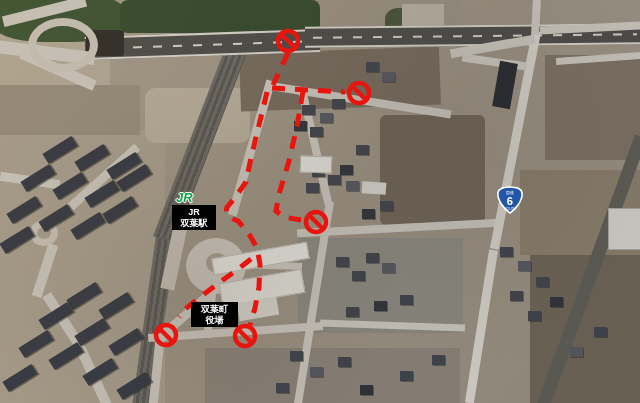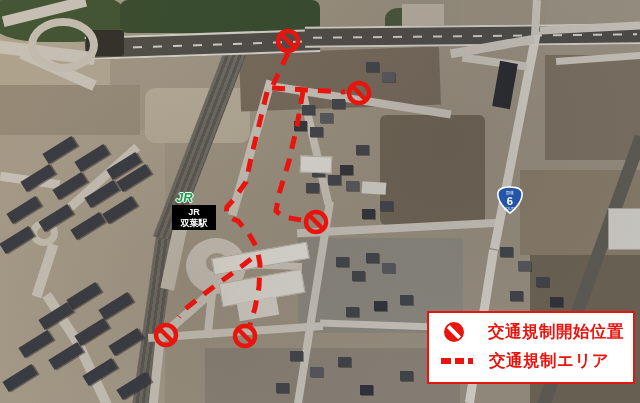--- a/index.html
+++ b/index.html
@@ -211,35 +211,25 @@
         <circle cx="166" cy="335" r="10" fill="none" stroke="#e8150f" stroke-width="4.5"></circle>
         <line x1="159" y1="328" x2="173" y2="342" stroke="#e8150f" stroke-width="4.5"></line>
       </g>
     </svg>
 
   <div id="jr-logo" style="left:176px;top:190px;">JR</div>
   <div class="blk-label" style="left:172px;top:205px;width:40px;">
     <span>JR</span>
     <span>双葉駅</span>
   </div>
+  <div class="blk-label" style="left:191px;top:302px;width:43px;">
+    <span>双葉町</span>
+    <span>役場</span>
+  </div>
 
   <svg id="route-shield" viewBox="0 0 30 32">
     <path d="M15 1 C21 1 29 2.5 29 9 C29 17 22 26 15 31 C8 26 1 17 1 9 C1 2.5 9 1 15 1 Z" fill="#2356a8" stroke="#ffffff" stroke-width="1.8"></path>
     <text x="15" y="9.5" text-anchor="middle" font-size="4.5" fill="#fff">国道</text>
     <text x="15" y="21.5" text-anchor="middle" font-size="13" font-weight="bold" fill="#fff">6</text>
     <text x="15" y="27.5" text-anchor="middle" font-size="3.8" fill="#fff">ROUTE</text>
   </svg>
 
-  <div id="legend">
-    <div class="lrow">
-      <span class="no-entry-solid"></span>
-      <span class="ltext">交通規制開始位置</span>
-    </div>
-    <div class="lrow">
-      <span class="dash-sample">
-          <i></i>
-          <i></i>
-          <i></i>
-        </span>
-      <span class="ltext">交通規制エリア</span>
-    </div>
-  </div>
 </div>
 
 </body></html>

